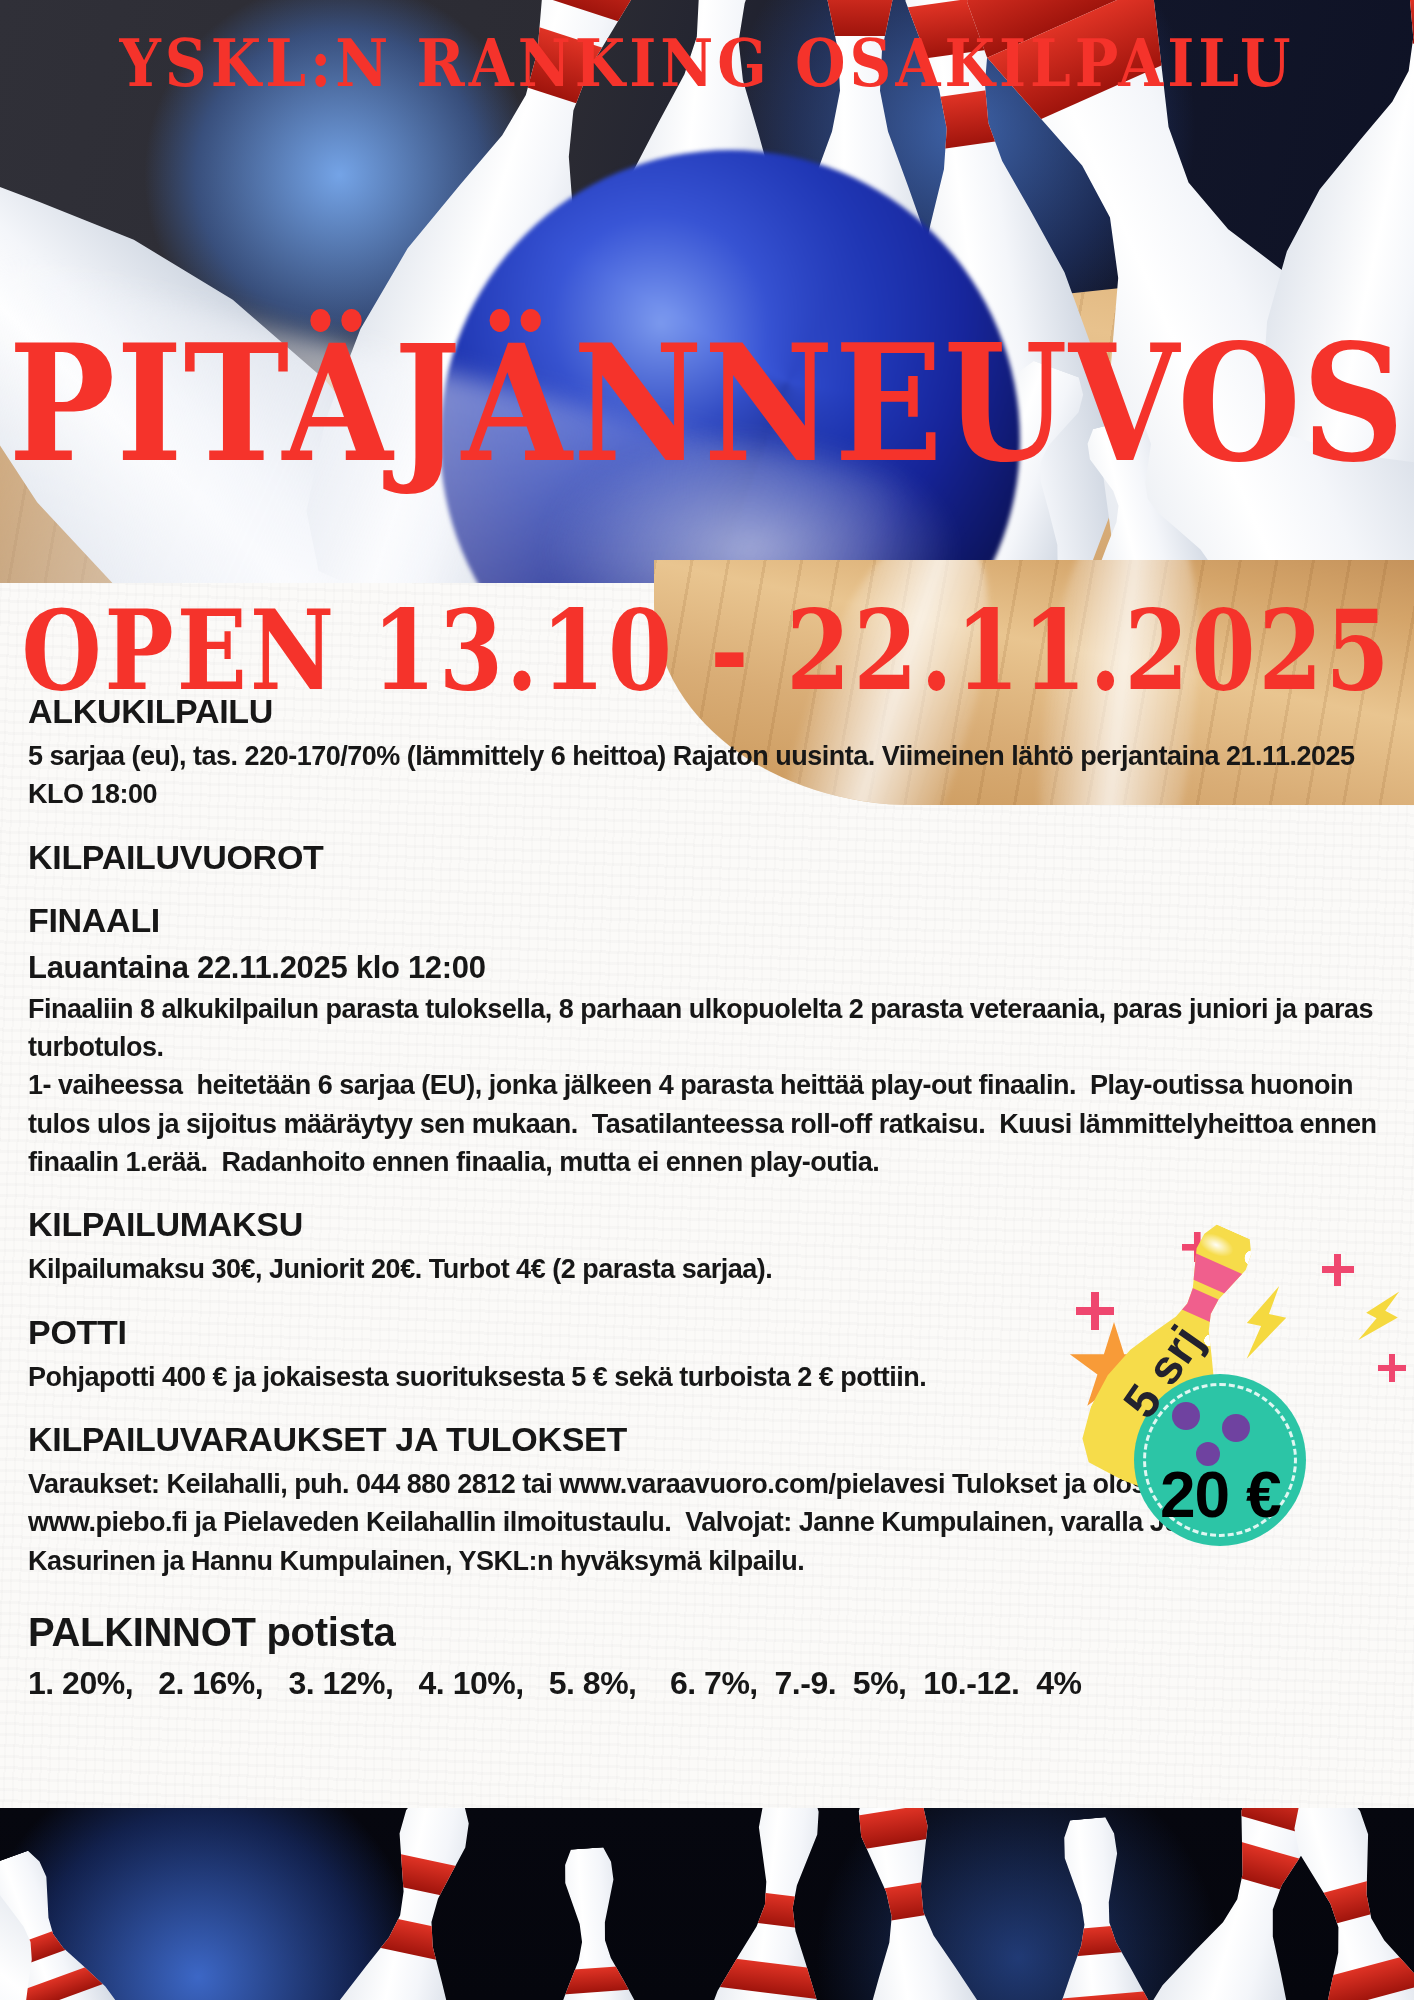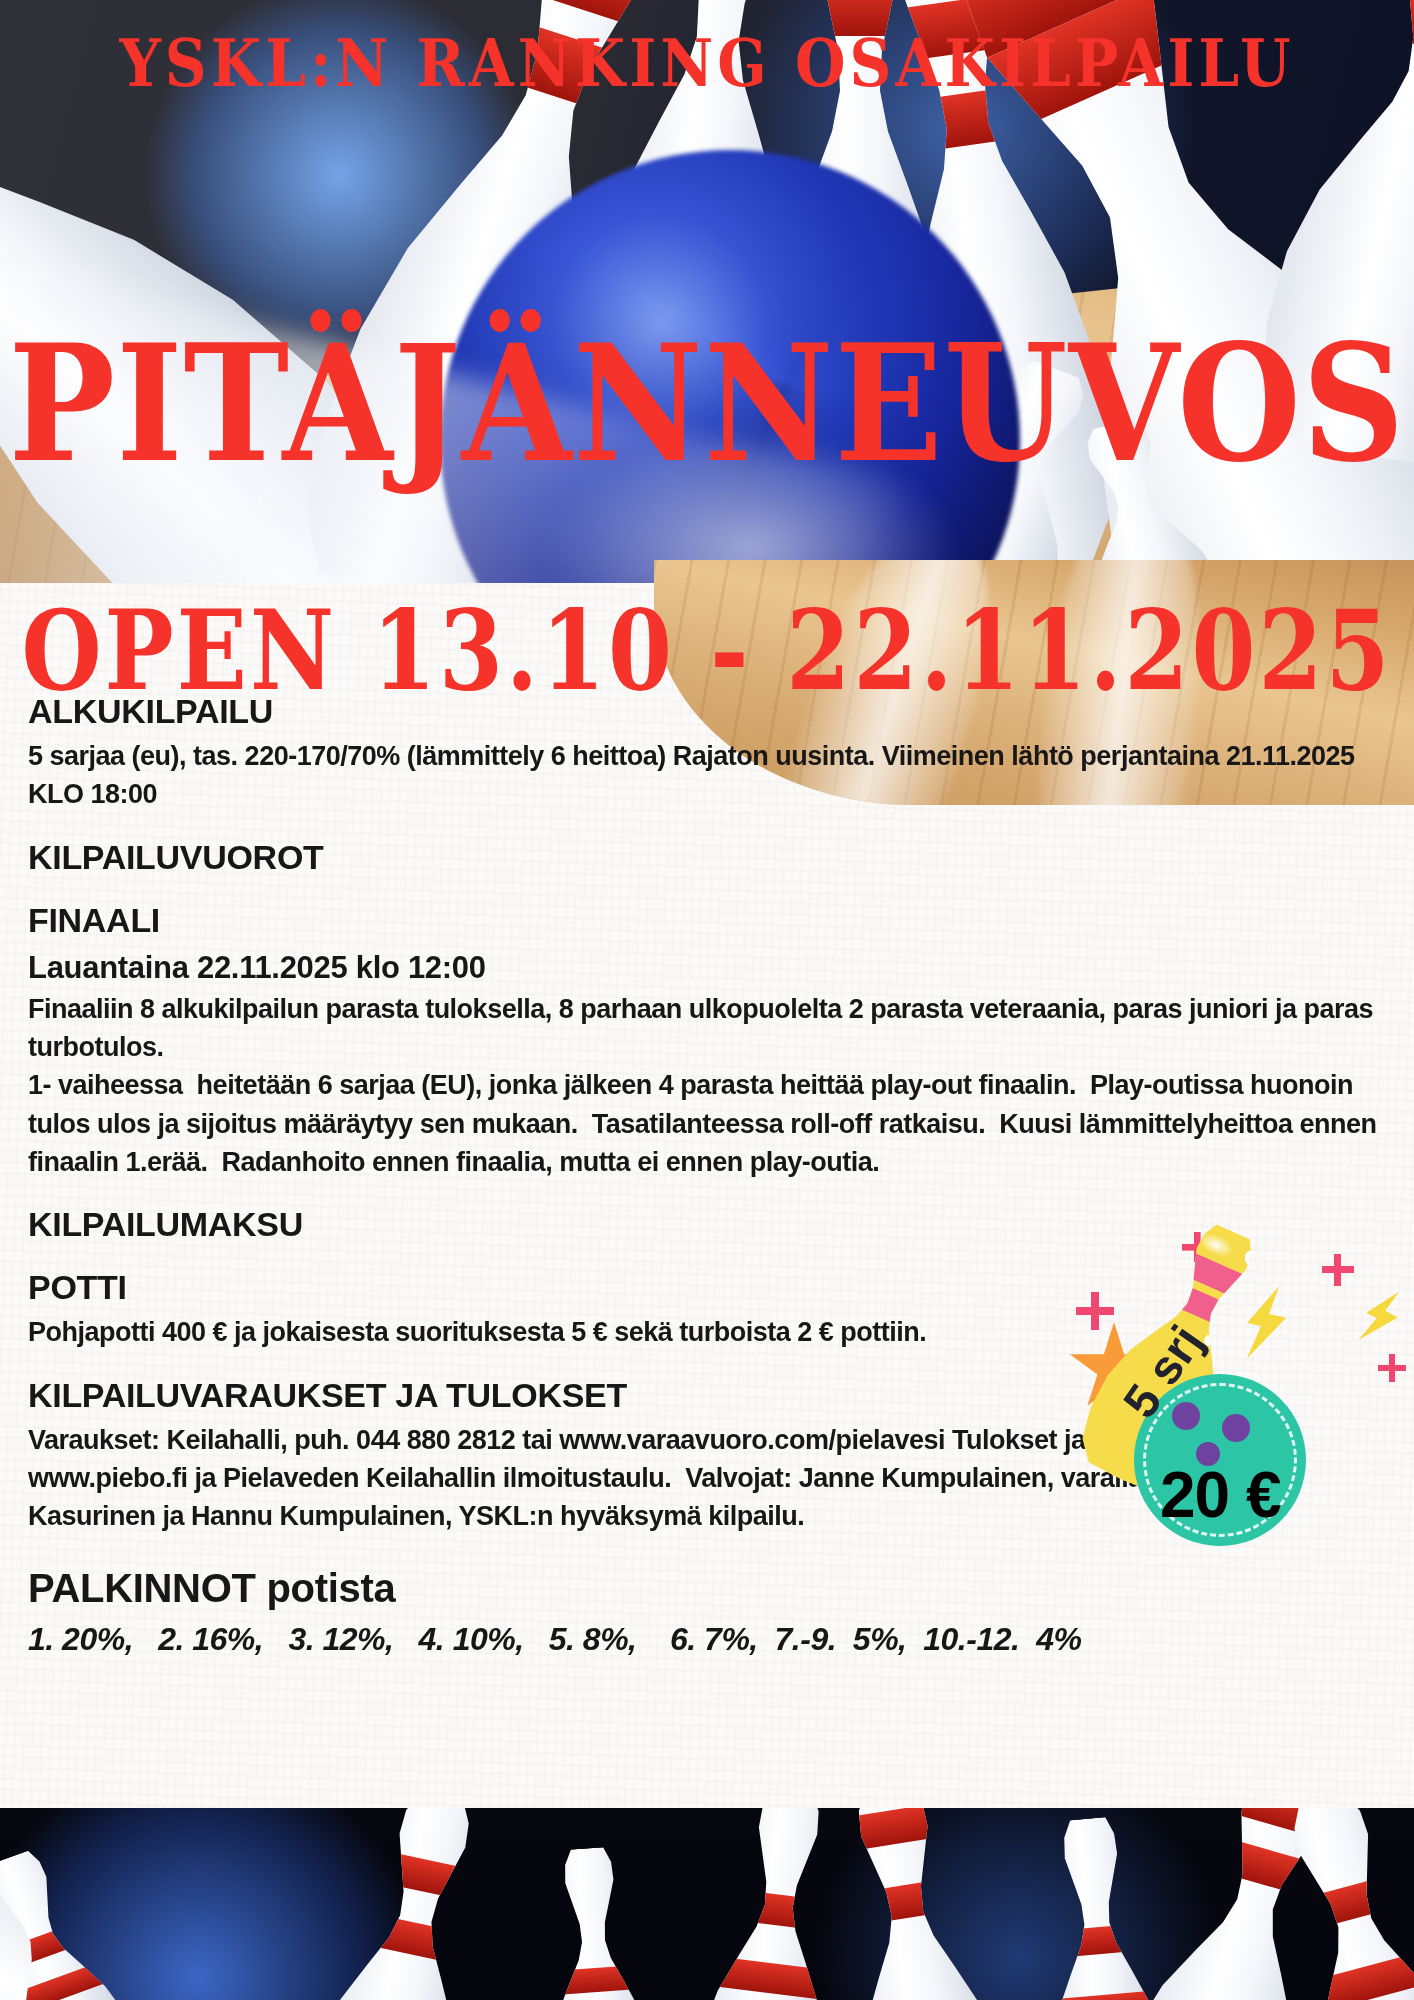--- a/index.html
+++ b/index.html
@@ -49,21 +49,21 @@
     background:
       repeating-linear-gradient(2deg, rgba(70,70,80,.022) 0 3px, transparent 3px 11px),
       repeating-linear-gradient(92deg, rgba(70,70,80,.02) 0 2px, transparent 2px 9px),
       #fbfaf8;}
   .content{position:absolute;left:28px;top:692px;width:1360px;height:1112px;overflow:hidden;color:#171717;z-index:4;}
   .content h2{font-size:34px;font-weight:800;margin:24px 0 6px;letter-spacing:-0.3px;}
   .content h2:first-child{margin-top:0;}
   .content h3{font-size:31px;font-weight:800;margin:10px 0 4px;letter-spacing:-0.3px;}
   .content p{font-size:27px;font-weight:700;line-height:1.42;margin:0;letter-spacing:-0.5px;white-space:pre-wrap;}
   .content .h-big{font-size:40px;margin-top:30px;}
-  .content .p-big{font-size:32px;margin-top:0;font-style:italic;}
+  .content .p-big{font-size:32px;margin-top:0;}
   .narrow{max-width:1315px;}
   
   .badge{position:absolute;left:1072px;top:1226px;width:340px;height:335px;z-index:6;}
   .badge-star{position:absolute;left:-4px;top:96px;width:92px;height:92px;background:#f89b38;z-index:1;
     clip-path:polygon(50% 0%,61% 35%,98% 35%,68% 57%,79% 91%,50% 70%,21% 91%,32% 57%,2% 35%,39% 35%);}
   .badge-pin{position:absolute;left:42px;top:-6px;width:128px;height:272px;transform:rotate(24deg);z-index:2;
     background:
       radial-gradient(circle 8px at 72% 6%, #fff 95%, transparent),
       radial-gradient(circle 5px at 30% 22%, #fff 95%, transparent),
       radial-gradient(circle 6px at 68% 40%, #fff 95%, transparent),
@@ -150,20 +150,21 @@
     <p>5 sarjaa (eu), tas. 220-170/70% (lämmittely 6 heittoa) Rajaton uusinta. Viimeinen lähtö perjantaina 21.11.2025 KLO 18:00</p>
 
     <h2>KILPAILUVUOROT</h2>
 
     <h2>FINAALI</h2>
     <h3>Lauantaina 22.11.2025 klo 12:00</h3>
     <p>Finaaliin 8 alkukilpailun parasta tuloksella, 8 parhaan ulkopuolelta 2 parasta veteraania, paras juniori ja paras turbotulos.</p>
     <p>1- vaiheessa  heitetään 6 sarjaa (EU), jonka jälkeen 4 parasta heittää play-out finaalin.  Play-outissa huonoin tulos ulos ja sijoitus määräytyy sen mukaan.  Tasatilanteessa roll-off ratkaisu.  Kuusi lämmittelyheittoa ennen finaalin 1.erää.  Radanhoito ennen finaalia, mutta ei ennen play-outia.</p>
 
     <h2>KILPAILUMAKSU</h2>
+    <p>Kilpailumaksu 30€, Juniorit 20€. Turbot 4€ (2 parasta sarjaa).</p>
 
     <h2>POTTI</h2>
     <p>Pohjapotti 400 € ja jokaisesta suorituksesta 5 € sekä turboista 2 € pottiin.</p>
 
     <h2>KILPAILUVARAUKSET JA TULOKSET</h2>
     <p class="narrow">Varaukset: Keilahalli, puh. 044 880 2812 tai www.varaavuoro.com/pielavesi Tulokset ja olosuhde: www.piebo.fi ja Pielaveden Keilahallin ilmoitustaulu.  Valvojat: Janne Kumpulainen, varalla Juhani Kasurinen ja Hannu Kumpulainen, YSKL:n hyväksymä kilpailu.</p>
 
     <h2 class="h-big">PALKINNOT potista</h2>
     <p class="p-big">1. 20%,   2. 16%,   3. 12%,   4. 10%,   5. 8%,    6. 7%,  7.-9.  5%,  10.-12.  4%</p>
   </div>

